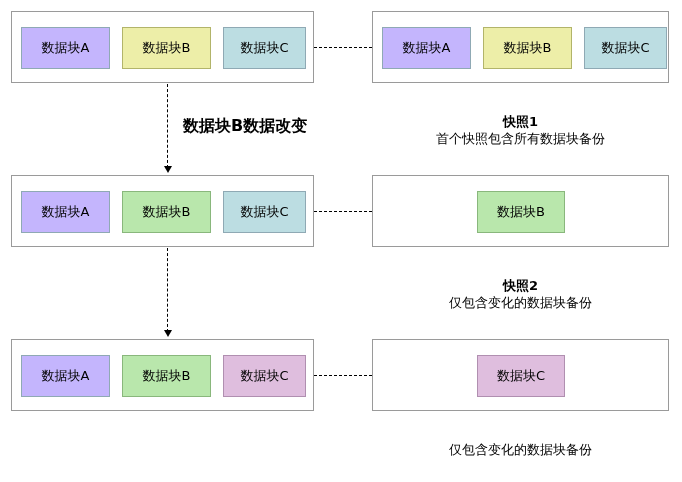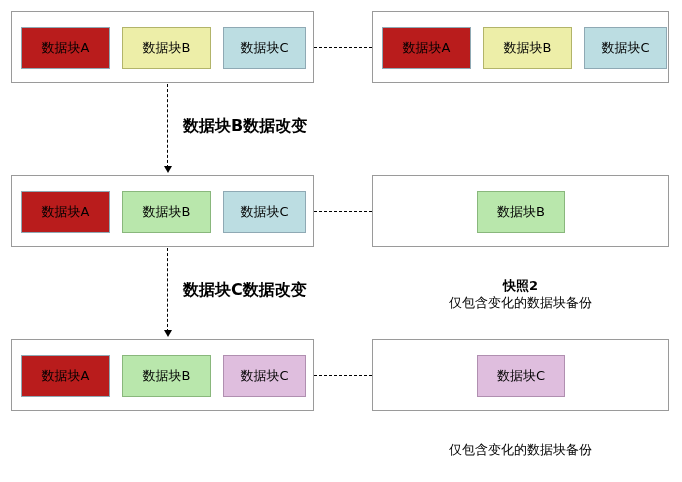--- a/index.html
+++ b/index.html
@@ -48,21 +48,21 @@
     text-align: center;
     font-size: 13px;
     white-space: nowrap;
   }
   .block.l1 { left: 9px;   width: 89px; top: 15px; }
   .block.l2 { left: 110px; width: 89px; top: 15px; }
   .block.l3 { left: 211px; width: 83px; top: 15px; }
 
   .block.solo { left: 104px; width: 88px; top: 15px; }
 
-  .c-pink   { background: #b91c1c; border-color: #8fa9b4; }
+  .c-pink   { background: #c4b5fd; border-color: #8fa9b4; }
   .c-yellow { background: #edeea8; border-color: #b2b46a; }
   .c-blue   { background: #bcdde2; border-color: #8fa9b4; }
   .c-green  { background: #b9e7ac; border-color: #89b77c; }
   .c-purple { background: #dfbede; border-color: #b08fb0; }
 
   
   .hconn {
     position: absolute;
     left: 314px;
     width: 58px;
@@ -148,20 +148,24 @@
   </div>
 
   <div class="hconn h1"></div>
 
   <div class="container right row1">
     <div class="block l1 c-pink">数据块A</div>
     <div class="block l2 c-yellow">数据块B</div>
     <div class="block l3 c-blue">数据块C</div>
   </div>
 
+  <div class="caption cap1">
+    <div class="title">快照1</div>
+    <div class="desc">首个快照包含所有数据块备份</div>
+  </div>
 
   <div class="varrow v1">
     <div class="stem"></div>
     <div class="head"></div>
   </div>
   <div class="change-label cl1">数据块B数据改变</div>
 
   <div class="container left row2">
     <div class="block l1 c-pink">数据块A</div>
     <div class="block l2 c-green">数据块B</div>
@@ -176,21 +180,20 @@
 
   <div class="caption cap2">
     <div class="title">快照2</div>
     <div class="desc">仅包含变化的数据块备份</div>
   </div>
 
   <div class="varrow v2">
     <div class="stem"></div>
     <div class="head"></div>
   </div>
-  <div class="change-label cl2">数据块C数据改变</div>
 
   <div class="container left row3">
     <div class="block l1 c-pink">数据块A</div>
     <div class="block l2 c-green">数据块B</div>
     <div class="block l3 c-purple">数据块C</div>
   </div>
 
   <div class="hconn h3"></div>
 
   <div class="container right row3">

